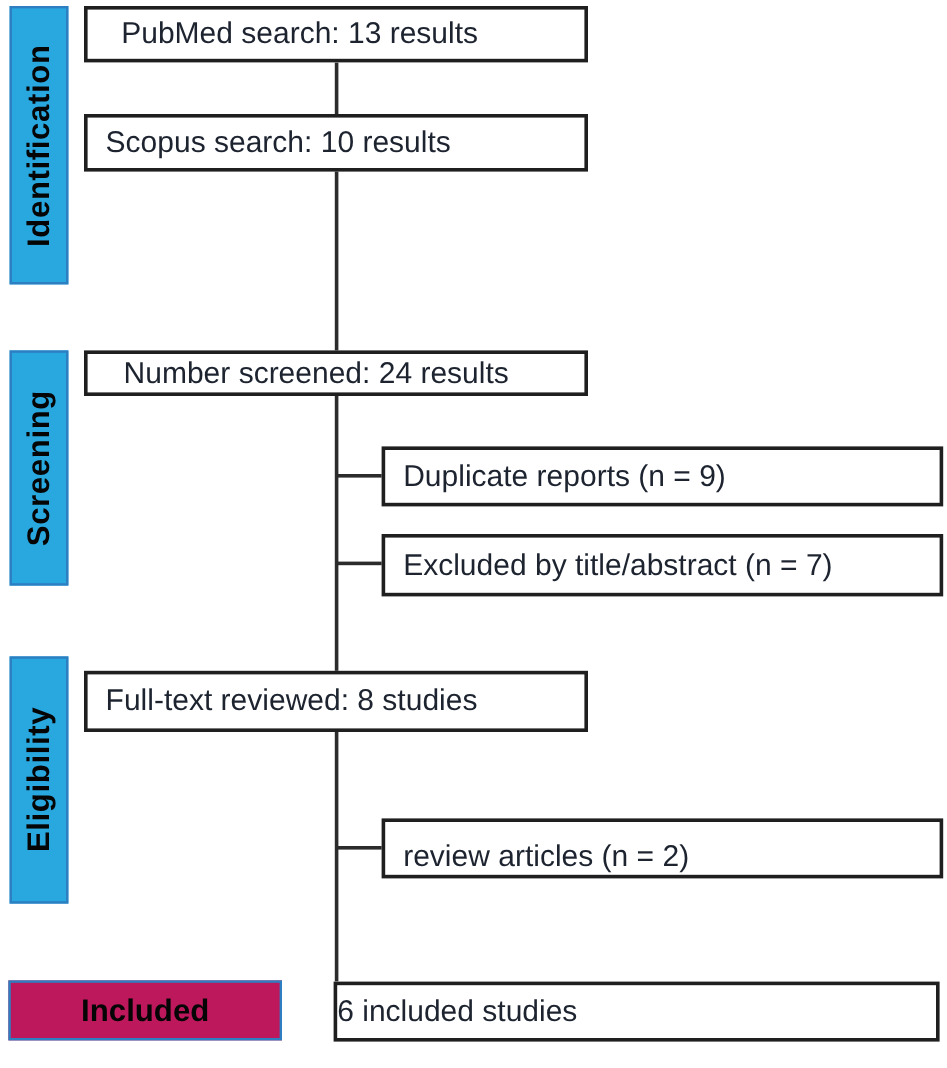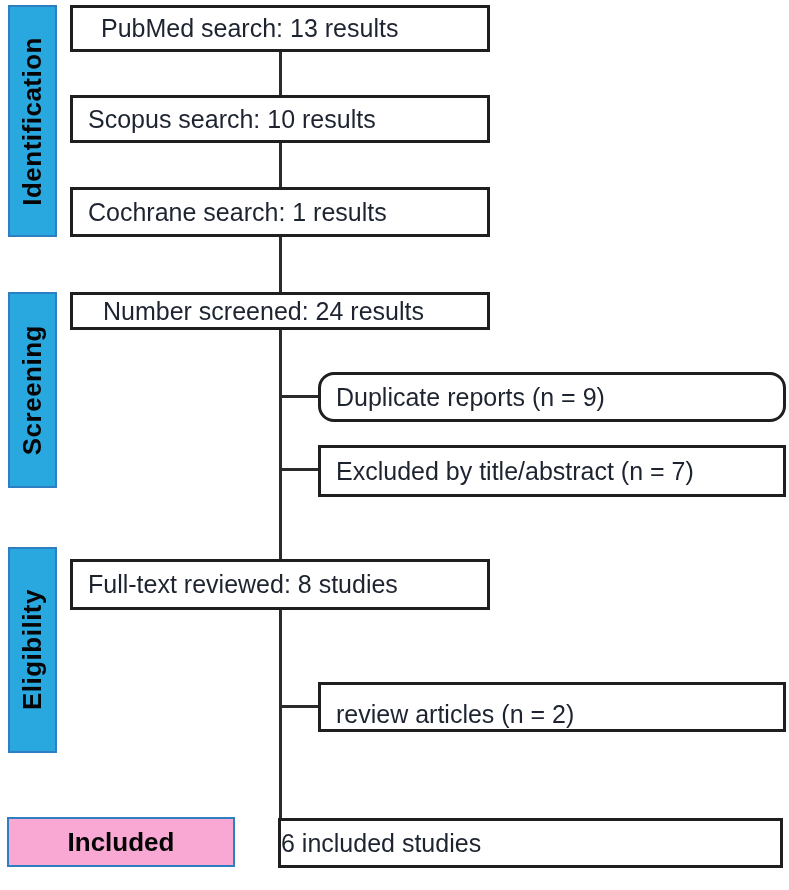--- a/index.html
+++ b/index.html
@@ -52,21 +52,21 @@
     white-space: nowrap;
   }
   .main-box { left: 70px; width: 420px; }
   .mb1 { top: 5px;   height: 47px; padding-left: 28px; }
   .mb2 { top: 95px;  height: 48px; }
   .mb3 { top: 187px; height: 50px; }
   .mb4 { top: 292px; height: 38px; padding-left: 30px; }
   .mb5 { top: 559px; height: 51px; }
 
   .side-box { left: 318px; width: 468px; }
-  .sb1 { top: 372px; height: 50px; border-radius: 16px; }
+  .sb1 { top: 372px; height: 50px; }
   .sb2 { top: 445px; height: 52px; align-items: center; }
   .sb3 { top: 682px; height: 50px; align-items: flex-end; }
 
   .final-box {
     left: 278px;
     top: 818px;
     width: 505px;
     height: 50px;
     padding: 0;
   }
@@ -96,21 +96,21 @@
     letter-spacing: 0.5px;
     white-space: nowrap;
   }
   .included-bar {
     position: absolute;
     left: 7px;
     top: 817px;
     width: 228px;
     height: 50px;
     box-sizing: border-box;
-    background: #f9a8d4;
+    background: #be185d;
     border: 2px solid #2e7fc2;
     display: flex;
     align-items: center;
     justify-content: center;
     font-weight: 700;
     font-size: 26px;
     color: #050505;
     z-index: 2;
   }
   .final-label { font-size: 25px; color: #1d2430; }
@@ -137,23 +137,20 @@
   <div class="included-bar">
     <span>Included</span>
   </div>
 
   <div class="pbox main-box mb1">
     <span>PubMed search: 13 results</span>
   </div>
   <div class="pbox main-box mb2">
     <span>Scopus search: 10 results</span>
   </div>
-  <div class="pbox main-box mb3">
-    <span>Cochrane search: 1 results</span>
-  </div>
   <div class="pbox main-box mb4">
     <span>Number screened: 24 results</span>
   </div>
   <div class="pbox main-box mb5">
     <span>Full-text reviewed: 8 studies</span>
   </div>
 
   <div class="pbox side-box sb1">
     <span>Duplicate reports (n = 9)</span>
   </div>

